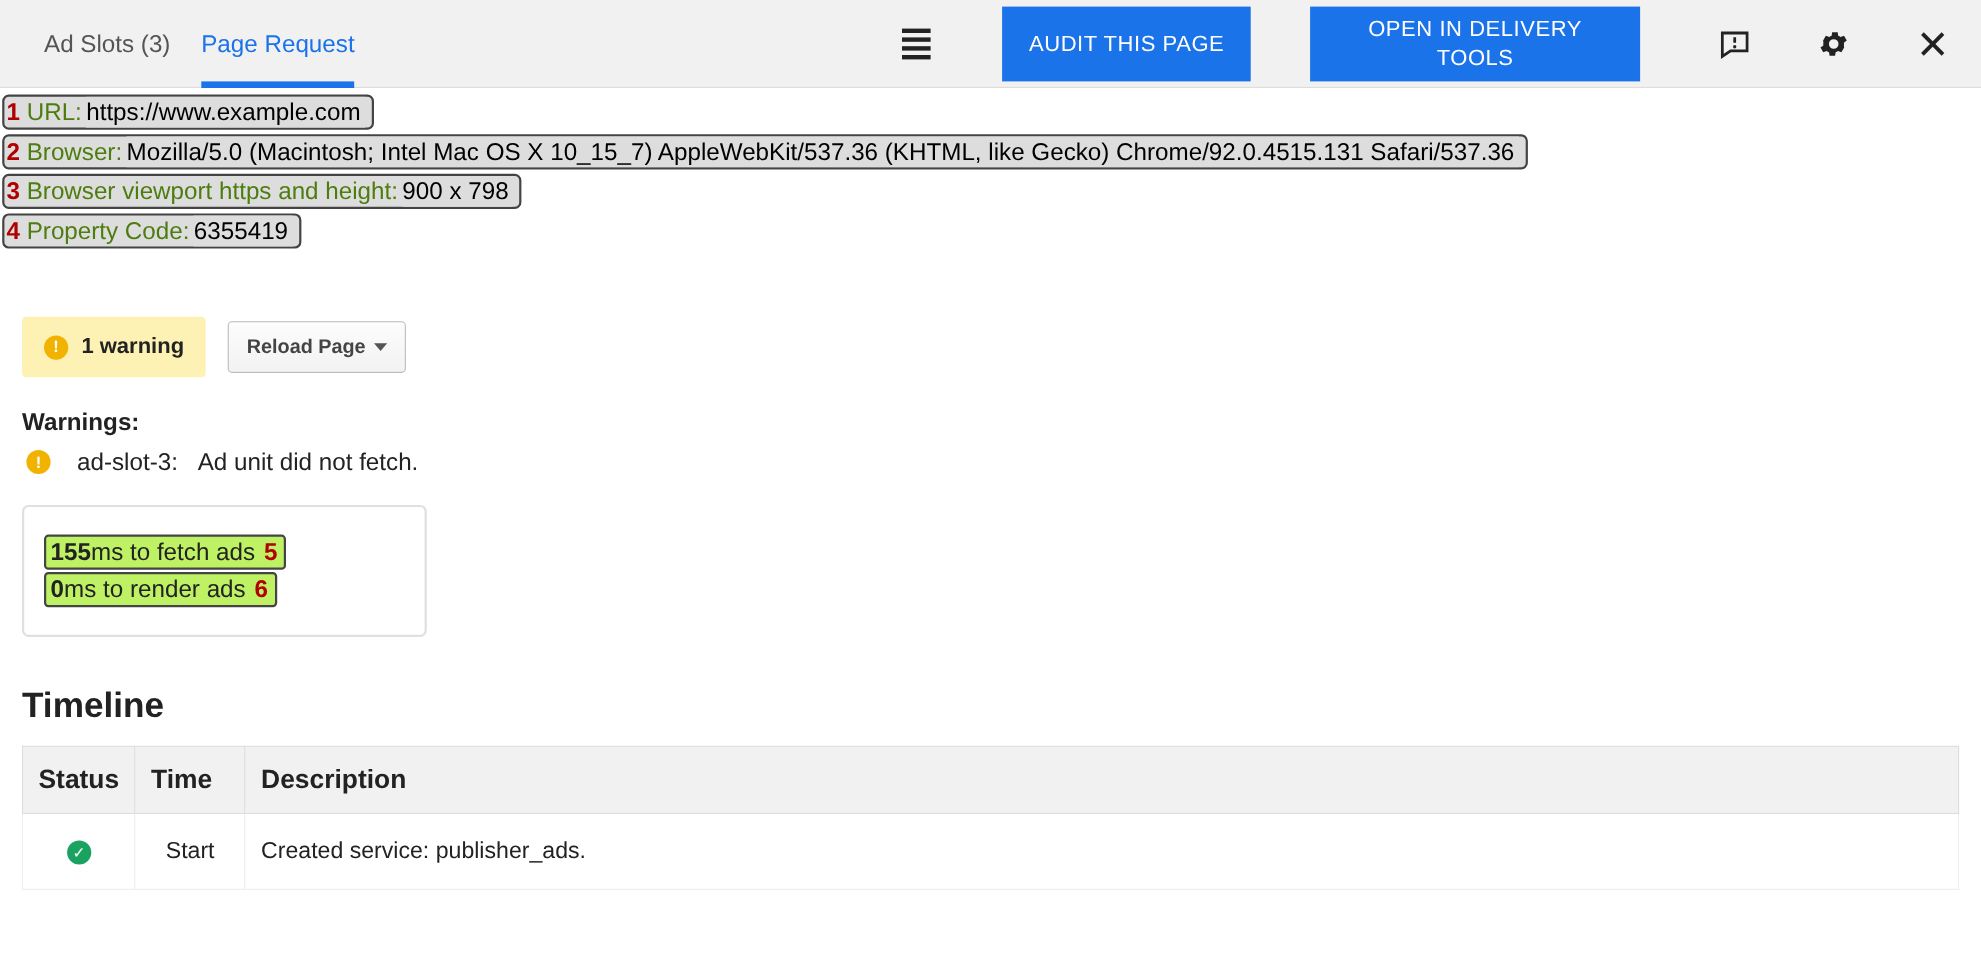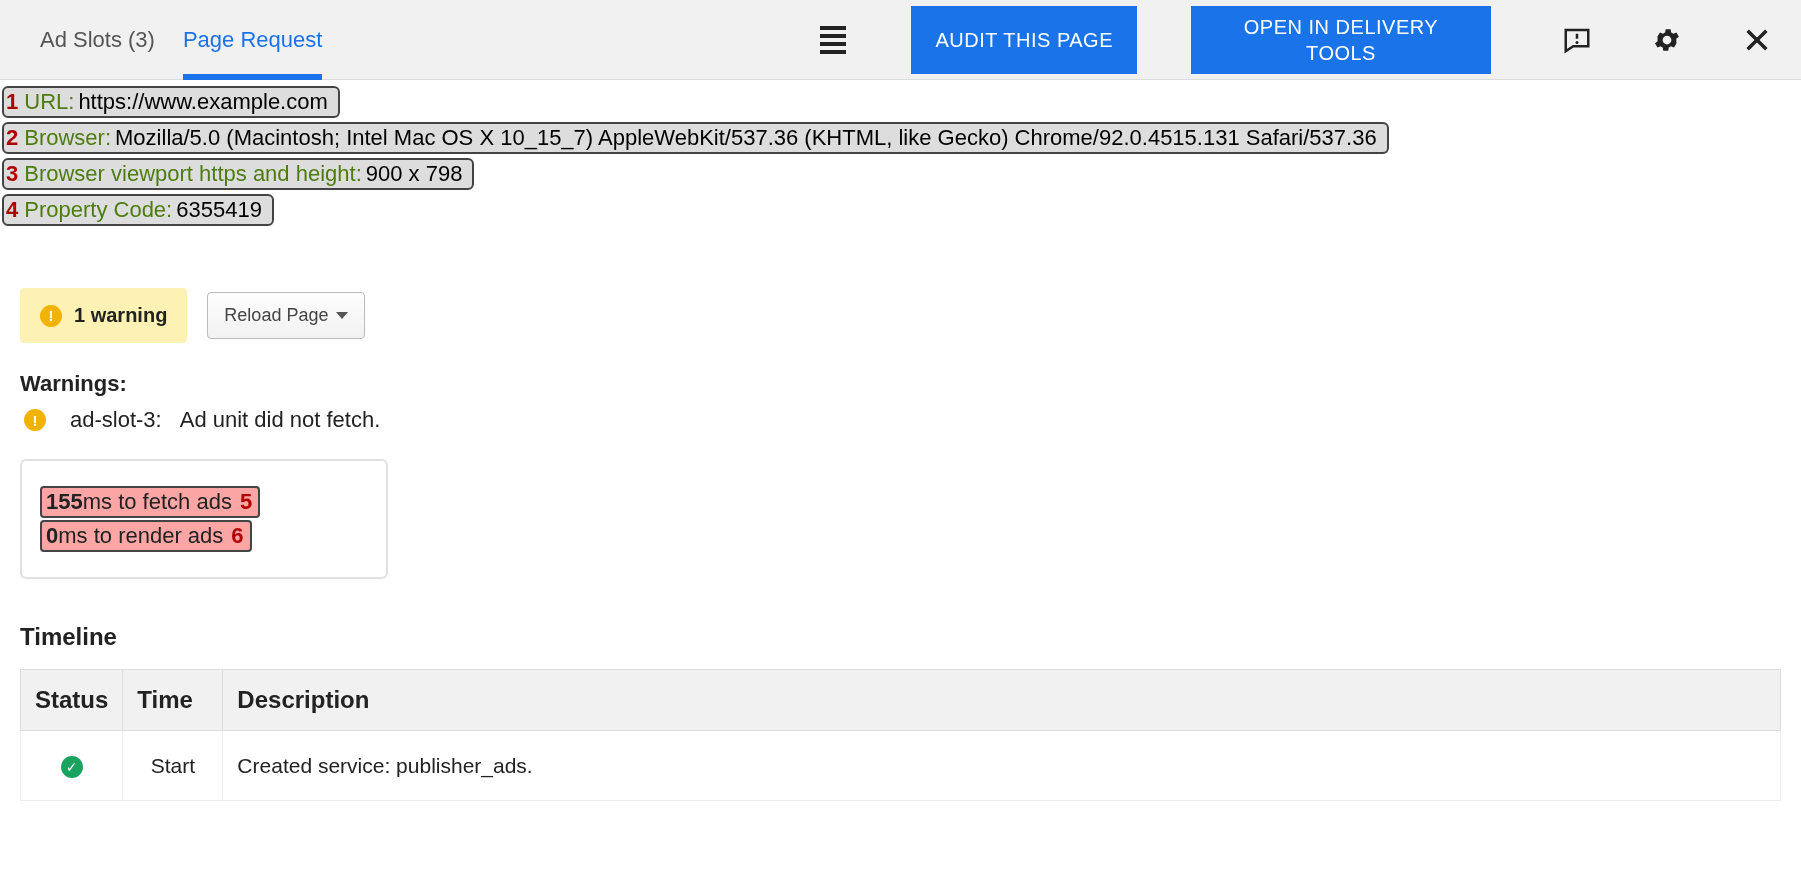--- a/index.html
+++ b/index.html
@@ -83,21 +83,21 @@
     background: #f2b200; color: #fff;
     display: inline-flex; align-items: center; justify-content: center;
     font-weight: bold; font-size: 15px;
   }
   .dropdown-btn {
     display: inline-flex; align-items: center; gap: 8px;
     border: 1px solid #bbb;
     border-radius: 4px;
     background: linear-gradient(#fdfdfd, #f2f2f2);
     color: #444;
-    font-weight: normal;
+    font-weight: bold;
     font-size: 18px;
     padding: 12px 16px;
     cursor: pointer;
   }
   .caret-down {
     width: 0; height: 0; border-left: 6px solid transparent; border-right: 6px solid transparent; border-top: 7px solid #555;
   }
   .warnings-heading { font-weight: bold; font-size: 22px; margin-bottom: 10px; }
   .warning-line { display: flex; align-items: center; gap: 18px; font-size: 22px; margin-left: 4px; margin-bottom: 26px; }
   .timing-box {
@@ -105,29 +105,29 @@
     border-radius: 6px;
     padding: 24px 18px;
     margin-bottom: 44px;
     display: inline-block;
     width: 368px;
   }
   .timing-row {
     display: inline-flex; align-items: center;
     border: 2px solid #444;
     border-radius: 4px;
-    background: #fca5a5;
+    background: #bef264;
     padding: 0 6px 0 4px;
     font-size: 22px;
     line-height: 28px;
     margin: 1px 0;
   }
   .timing-bold { font-weight: bold; }
   .timing-num { color: #b00000; font-weight: bold; padding-left: 8px; }
-  .timeline-heading { font-size: 24px; font-weight: bold; margin-bottom: 18px; }
+  .timeline-heading { font-size: 32px; font-weight: bold; margin-bottom: 18px; }
   table.timeline {
     width: 100%;
     border-collapse: collapse;
     font-size: 19px;
   }
   table.timeline th {
     background: #f1f1f1;
     text-align: left;
     padding: 16px 14px;
     border: 1px solid #ddd;

